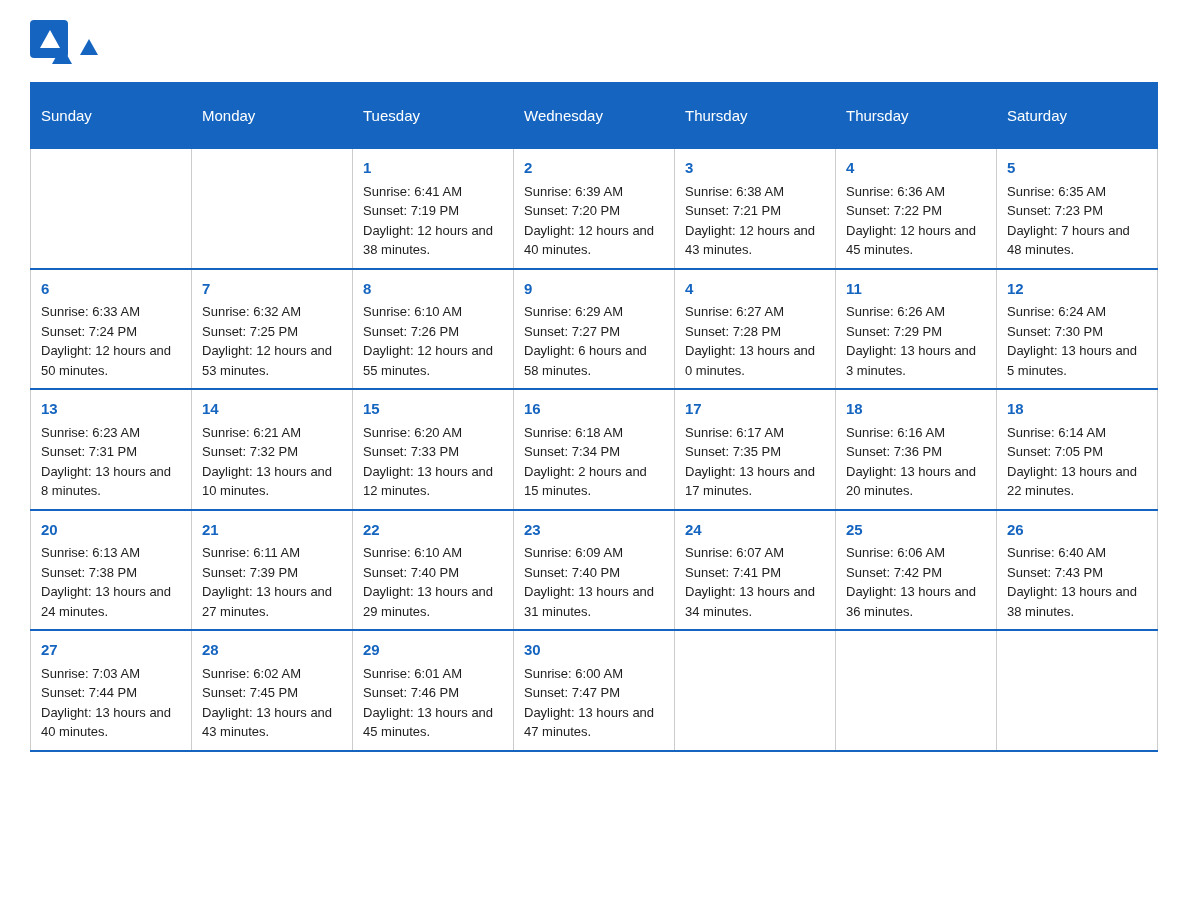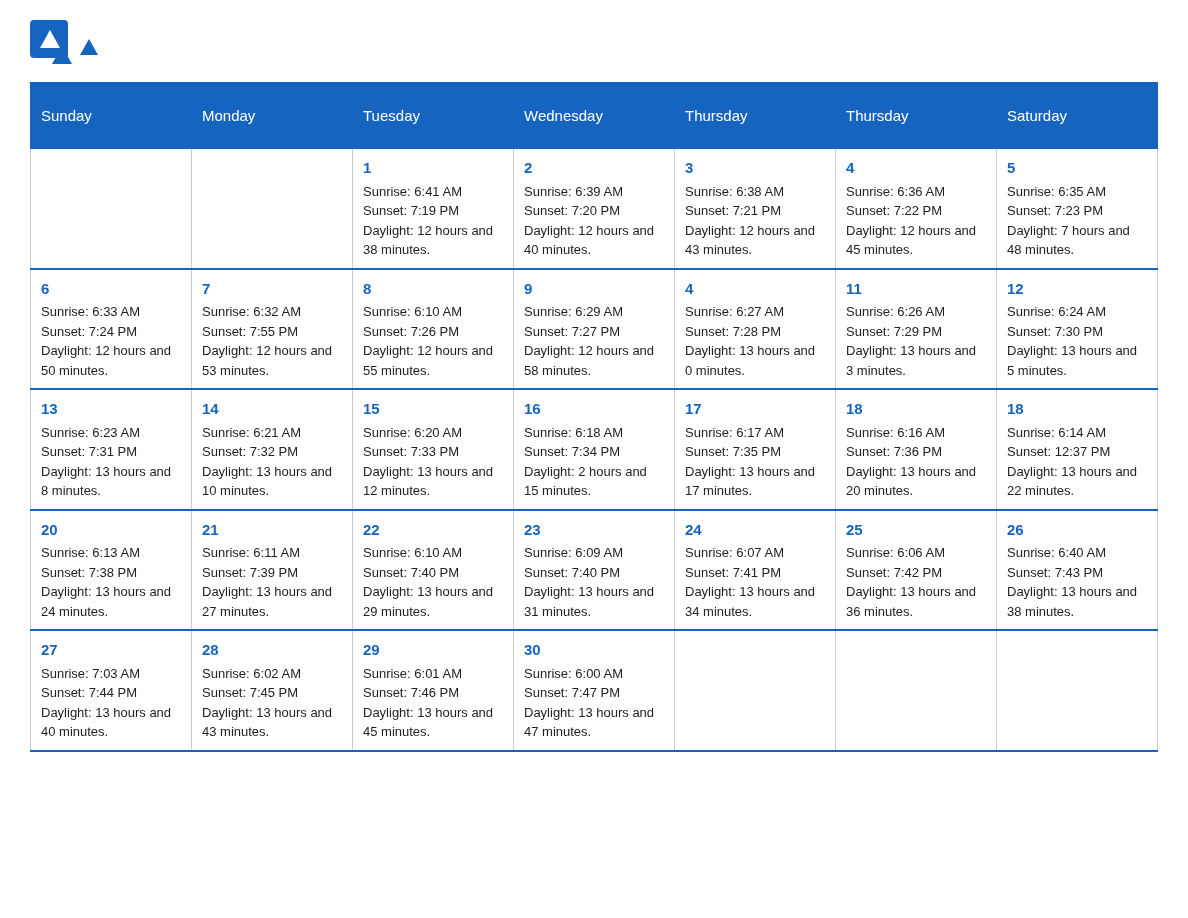--- a/index.html
+++ b/index.html
@@ -152,34 +152,34 @@
       <tr>
         <td>
           <span class="day-number">6</span>
           <div>Sunrise: 6:33 AM</div>
           <div>Sunset: 7:24 PM</div>
           <div>Daylight: 12 hours and 50 minutes.</div>
         </td>
         <td>
           <span class="day-number">7</span>
           <div>Sunrise: 6:32 AM</div>
-          <div>Sunset: 7:55 PM</div>
+          <div>Sunset: 7:25 PM</div>
           <div>Daylight: 12 hours and 53 minutes.</div>
         </td>
         <td>
           <span class="day-number">8</span>
           <div>Sunrise: 6:10 AM</div>
           <div>Sunset: 7:26 PM</div>
           <div>Daylight: 12 hours and 55 minutes.</div>
         </td>
         <td>
           <span class="day-number">9</span>
           <div>Sunrise: 6:29 AM</div>
           <div>Sunset: 7:27 PM</div>
-          <div>Daylight: 12 hours and 58 minutes.</div>
+          <div>Daylight: 6 hours and 58 minutes.</div>
         </td>
         <td>
           <span class="day-number">4</span>
           <div>Sunrise: 6:27 AM</div>
           <div>Sunset: 7:28 PM</div>
           <div>Daylight: 13 hours and 0 minutes.</div>
         </td>
         <td>
           <span class="day-number">11</span>
           <div>Sunrise: 6:26 AM</div>
@@ -226,21 +226,21 @@
         </td>
         <td>
           <span class="day-number">18</span>
           <div>Sunrise: 6:16 AM</div>
           <div>Sunset: 7:36 PM</div>
           <div>Daylight: 13 hours and 20 minutes.</div>
         </td>
         <td>
           <span class="day-number">18</span>
           <div>Sunrise: 6:14 AM</div>
-          <div>Sunset: 12:37 PM</div>
+          <div>Sunset: 7:05 PM</div>
           <div>Daylight: 13 hours and 22 minutes.</div>
         </td>
       </tr>
       <tr>
         <td>
           <span class="day-number">20</span>
           <div>Sunrise: 6:13 AM</div>
           <div>Sunset: 7:38 PM</div>
           <div>Daylight: 13 hours and 24 minutes.</div>
         </td>

